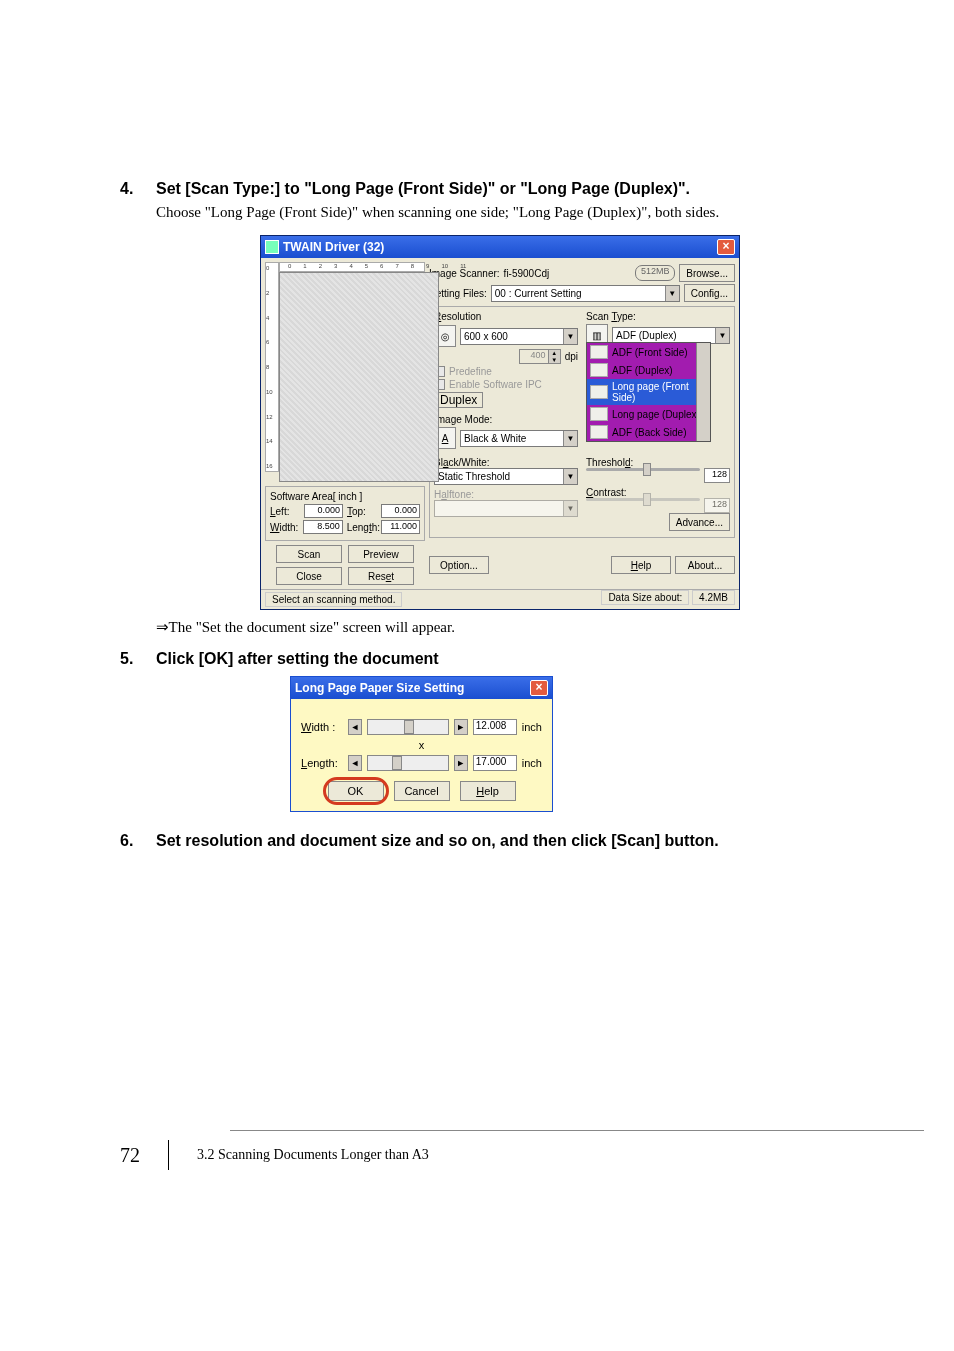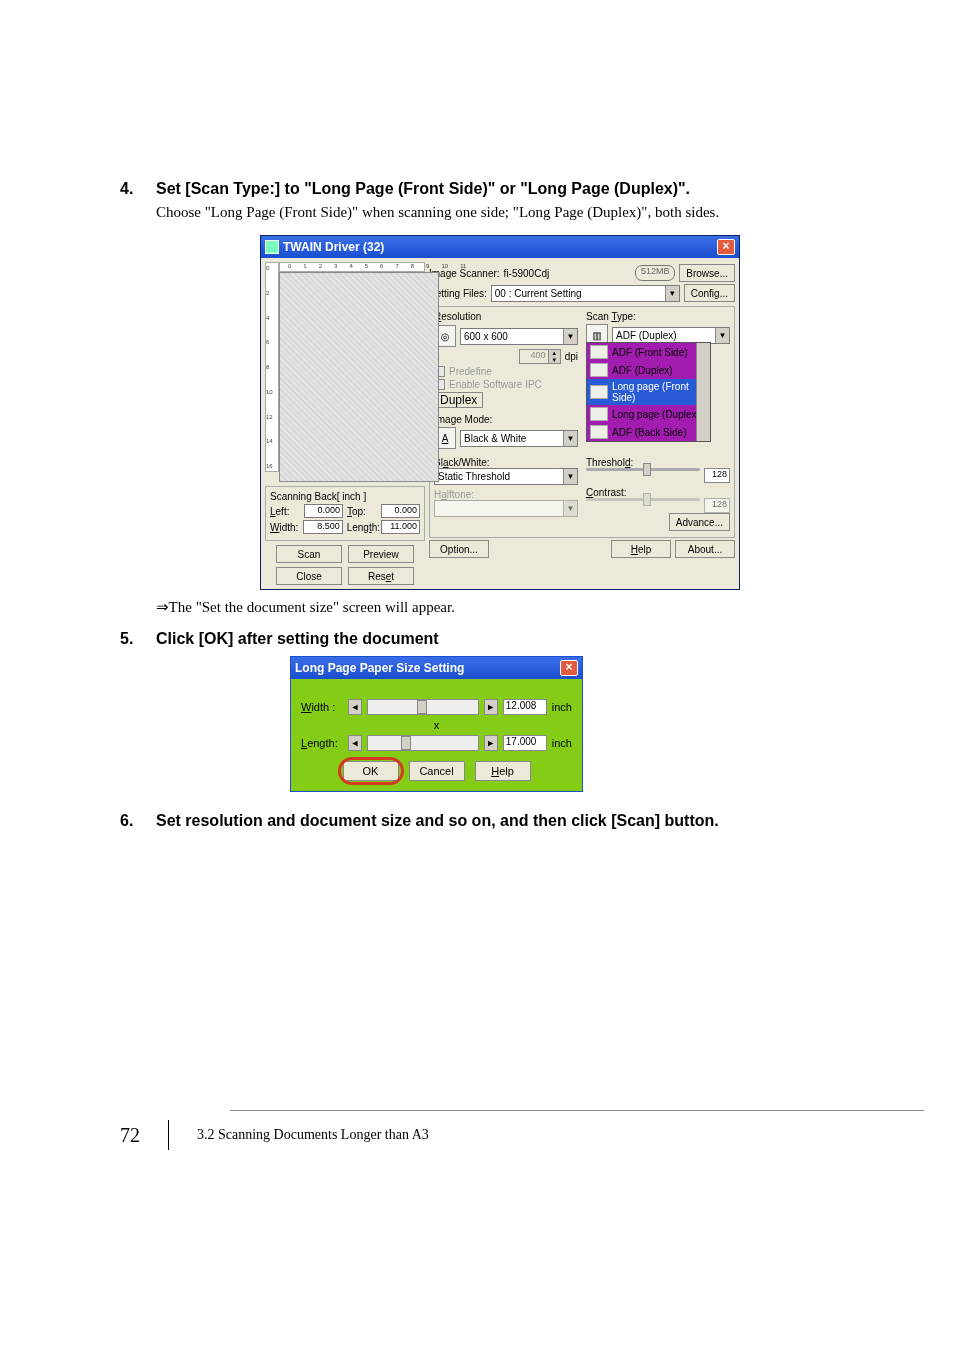--- a/index.html
+++ b/index.html
@@ -135,25 +135,25 @@
   .slider-track{flex:1;height:3px;background:#aaa;position:relative;border-radius:2px;}
   .slider-thumb{position:absolute;top:-5px;left:50%;width:8px;height:13px;background:#d4d0c8;border:1px solid #888;}
   .num-box{width:26px;height:15px;border:1px solid #888;background:#fff;text-align:right;font-size:9px;padding:0 2px;}
   .statusbar{display:flex;justify-content:space-between;border-top:1px solid #aaa;background:#ece9d8;padding:2px 4px;font-size:10px;}
   .status-cell{border:1px solid #ccc;padding:1px 6px;}
   .duplex-btn{height:16px;border:1px solid #888;background:#ece9d8;padding:0 5px;font-size:12px;display:inline-flex;align-items:center;}
   .gray{color:#999;}
 
   
   .dlg {
-    width: 293px;
+    width: 263px;
     border: 1px solid #1a4ed0;
     font-family: Tahoma, Arial, sans-serif;
     font-size: 11px;
-    background:#84cc16;
+    background:#fef9c3;
   }
   .dlg-body{padding:14px 10px 10px;}
   .dlg-row{display:flex;align-items:center;gap:5px;margin:6px 0;}
   .dlg-lbl{width:42px;}
   .sl-btn{width:14px;height:16px;border:1px solid #888;background:#d4d0c8;font-size:9px;text-align:center;line-height:14px;}
   .sl-track{flex:1;height:16px;border:1px solid #888;background:#eee;position:relative;}
   .sl-th{position:absolute;top:0;bottom:0;width:10px;background:#d4d0c8;border:1px solid #888;}
   .dim-in{width:44px;height:16px;border:1px solid #888;background:#fff;font-size:10px;text-align:left;padding:0 2px;}
   .x-mark{text-align:center;font-size:11px;margin:-2px 0 -2px 0;}
   .dlg-btns{display:flex;gap:10px;justify-content:center;margin-top:10px;}
@@ -225,21 +225,21 @@
                 <span>6</span>
                 <span>8</span>
                 <span>10</span>
                 <span>12</span>
                 <span>14</span>
                 <span>16</span>
             </div>
             <div class="preview-img"></div>
           </div>
           <div class="scan-area-box">
-            <div>Scanning Back[ inch ]</div>
+            <div>Software Area[ inch ]</div>
             <div class="field-row">
               <span class="field-lbl"><span class="u">L</span>eft:</span>
               <span class="field-in">0.000</span>
               <span class="field-lbl"><span class="u">T</span>op:</span>
               <span class="field-in">0.000</span>
             </div>
             <div class="field-row">
               <span class="field-lbl"><span class="u">W</span>idth:</span>
               <span class="field-in">8.500</span>
               <span class="field-lbl">Leng<span class="u">t</span>h:</span>
@@ -383,27 +383,34 @@
                     </div>
                   <span class="num-box">128</span>
                 </div>
                 <div style="text-align:right;">
                   <div class="btn">Advance...</div>
                 </div>
               </div>
             </div>
           </div>
 
-          <div class="r-row" style="margin-top:2px">
+          <div class="r-row" style="margin-top:18px">
             <div class="btn" style="width:60px">Option...</div>
             <span style="flex:1"></span>
             <div class="btn" style="width:60px"><span class="u">H</span>elp</div>
             <div class="btn" style="width:60px">About...</div>
           </div>
         </div>
+      </div>
+      <div class="statusbar">
+        <span class="status-cell">Select an scanning method.</span>
+        <span>
+          <span class="status-cell">Data Size about:</span>
+          <span class="status-cell">4.2MB</span>
+        </span>
       </div>
     </div>
   </div>
 
   <div class="arrow-line">⇒The "Set the document size" screen will appear.</div>
 
   <div class="step">
     <div class="step-num">5.</div>
     <div class="step-title">Click [OK] after setting the document</div>
   </div>

